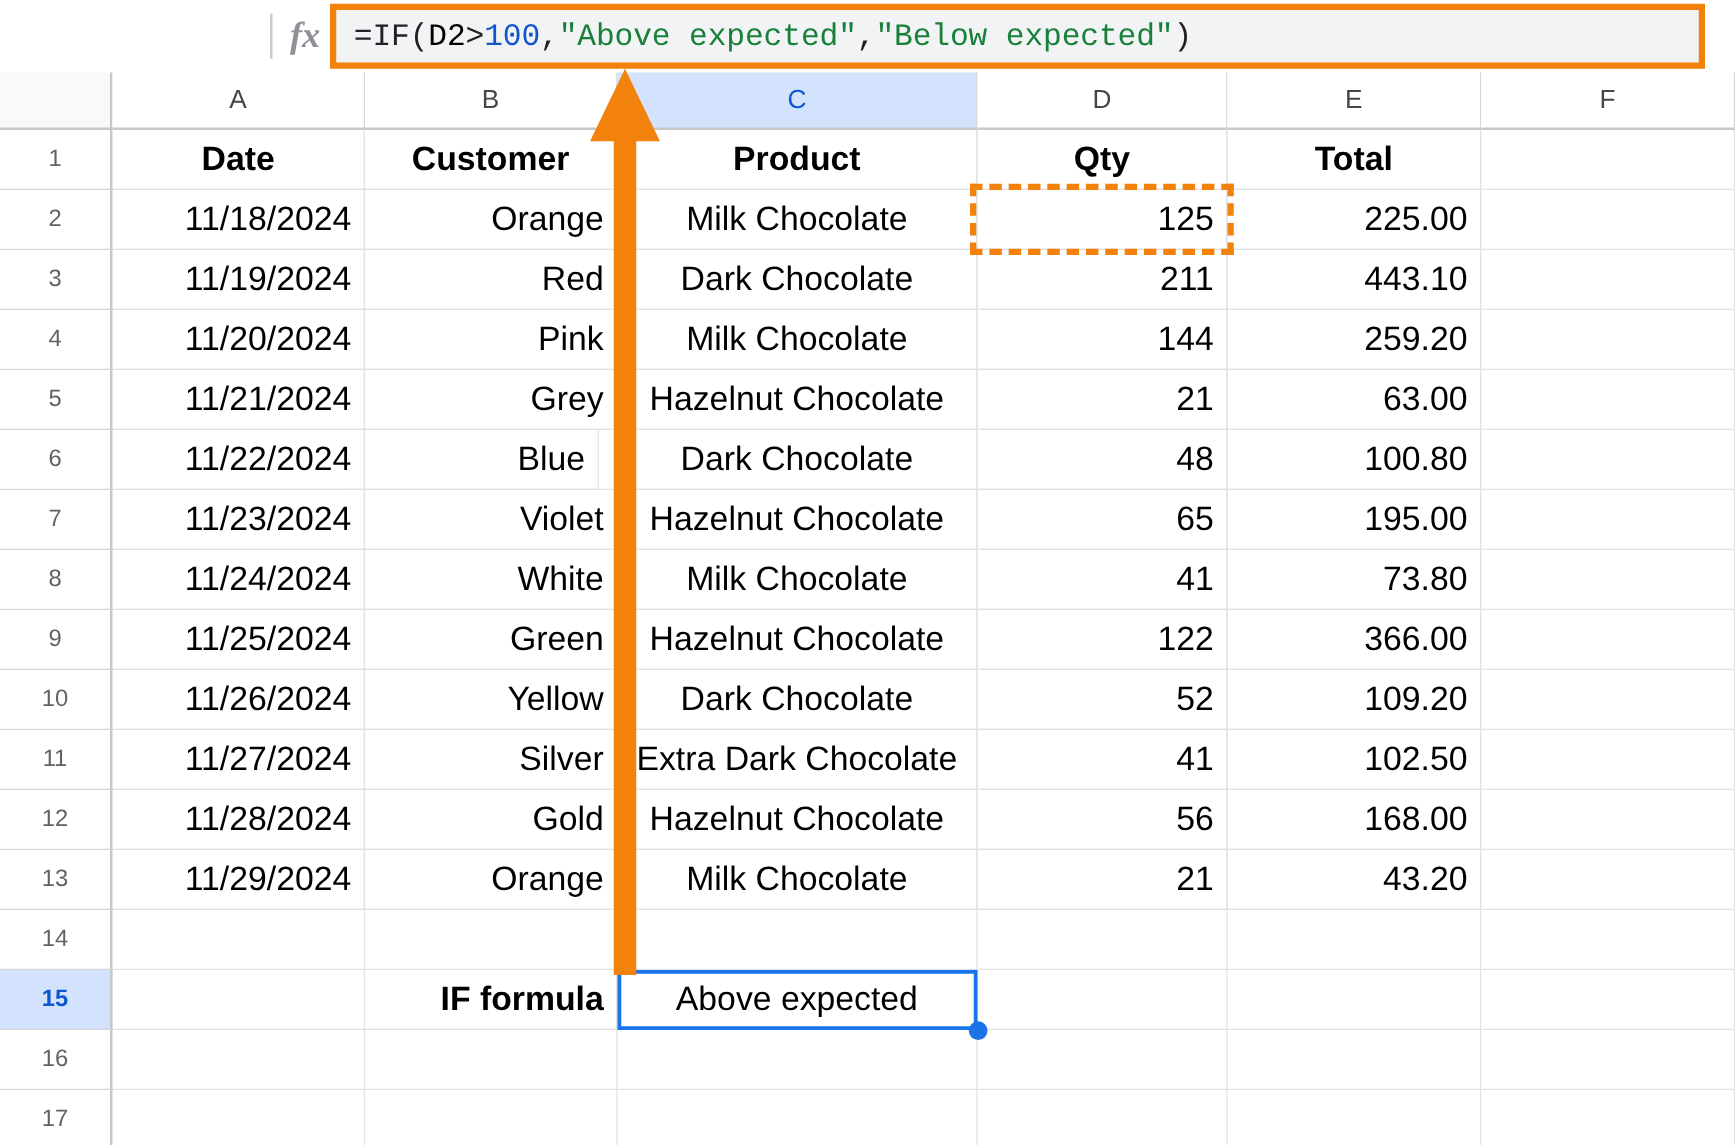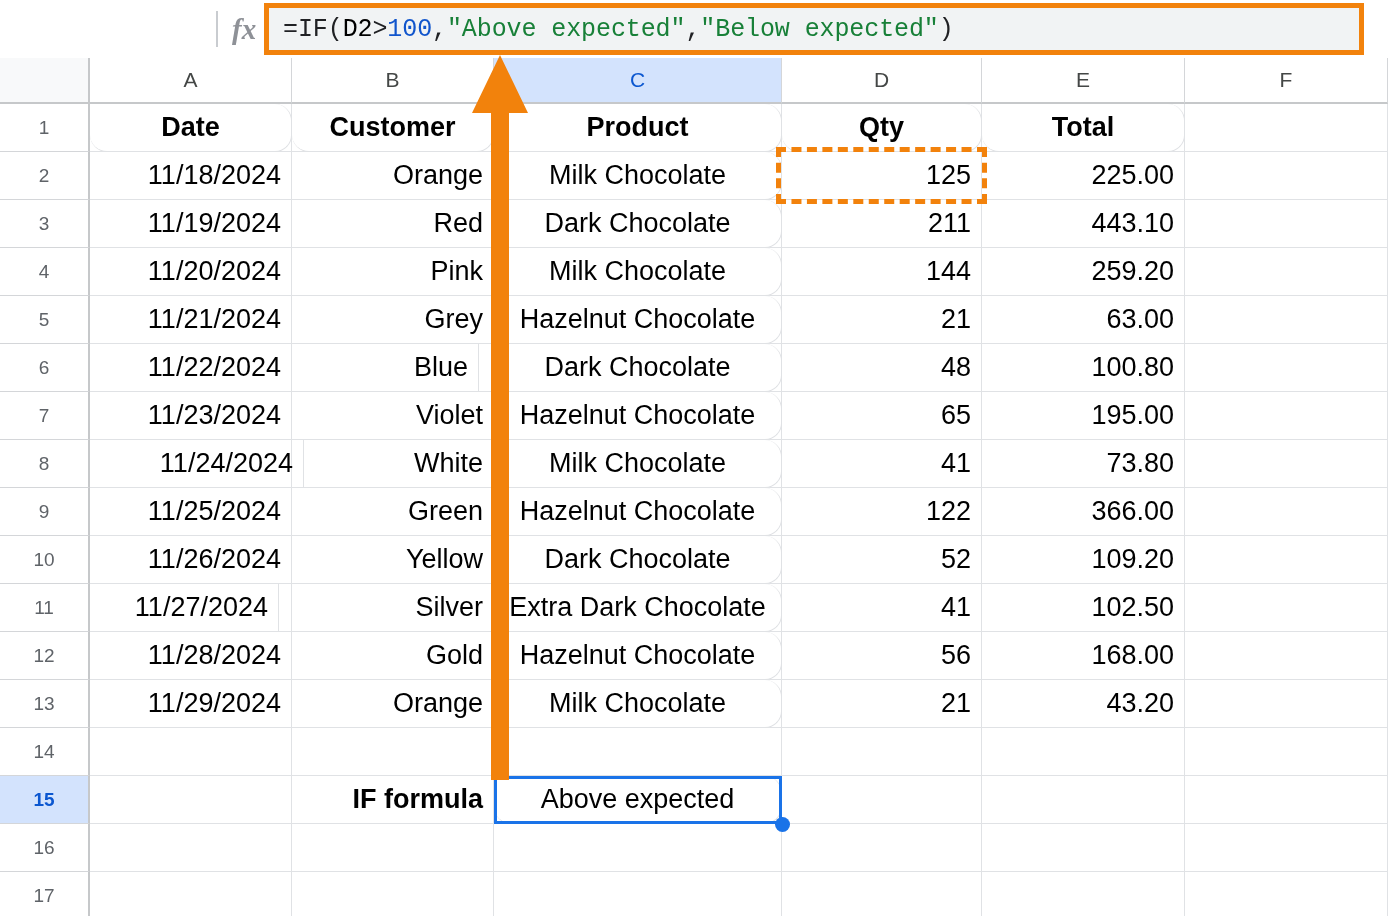--- a/index.html
+++ b/index.html
@@ -112,21 +112,21 @@
 
   .cell {
     position: absolute;
     border-right: 1px solid #e0e2e5;
     border-bottom: 1px solid #e0e2e5;
     display: flex; align-items: center;
     font-size: 27px; color: #000000;
     padding: 0 10px;
     white-space: nowrap; overflow: hidden;
   }
-  .cell.center { justify-content: center; border-radius: 17px; }
+  .cell.center { justify-content: center; }
   .cell.right  { justify-content: flex-end; }
   .cell.bold   { font-weight: bold; }
 
   
   .dash-hl {
     position: absolute;
     border: 5px dashed #f2820c;
     pointer-events: none;
     background: transparent;
   }
@@ -326,36 +326,36 @@
         <div class="cell right" style="left: 90px; width: 202px; top: 286px; height: 48px;">11/22/2024</div>
         <div class="cell right" style="left: 277px; width: 202px; top: 286px; height: 48px;">Blue</div>
         <div class="cell center" style="left: 494px; width: 288px; top: 286px; height: 48px;">Dark Chocolate</div>
         <div class="cell right" style="left: 782px; width: 200px; top: 286px; height: 48px;">48</div>
         <div class="cell right" style="left: 982px; width: 203px; top: 286px; height: 48px;">100.80</div>
         <div class="cell right" style="left: 90px; width: 202px; top: 334px; height: 48px;">11/23/2024</div>
         <div class="cell right" style="left: 292px; width: 202px; top: 334px; height: 48px;">Violet</div>
         <div class="cell center" style="left: 494px; width: 288px; top: 334px; height: 48px;">Hazelnut Chocolate</div>
         <div class="cell right" style="left: 782px; width: 200px; top: 334px; height: 48px;">65</div>
         <div class="cell right" style="left: 982px; width: 203px; top: 334px; height: 48px;">195.00</div>
-        <div class="cell right" style="left: 102px; width: 202px; top: 382px; height: 48px;">11/24/2024</div>
+        <div class="cell right" style="left: 90px; width: 202px; top: 382px; height: 48px;">11/24/2024</div>
         <div class="cell right" style="left: 292px; width: 202px; top: 382px; height: 48px;">White</div>
         <div class="cell center" style="left: 494px; width: 288px; top: 382px; height: 48px;">Milk Chocolate</div>
         <div class="cell right" style="left: 782px; width: 200px; top: 382px; height: 48px;">41</div>
         <div class="cell right" style="left: 982px; width: 203px; top: 382px; height: 48px;">73.80</div>
         <div class="cell right" style="left: 90px; width: 202px; top: 430px; height: 48px;">11/25/2024</div>
         <div class="cell right" style="left: 292px; width: 202px; top: 430px; height: 48px;">Green</div>
         <div class="cell center" style="left: 494px; width: 288px; top: 430px; height: 48px;">Hazelnut Chocolate</div>
         <div class="cell right" style="left: 782px; width: 200px; top: 430px; height: 48px;">122</div>
         <div class="cell right" style="left: 982px; width: 203px; top: 430px; height: 48px;">366.00</div>
         <div class="cell right" style="left: 90px; width: 202px; top: 478px; height: 48px;">11/26/2024</div>
         <div class="cell right" style="left: 292px; width: 202px; top: 478px; height: 48px;">Yellow</div>
         <div class="cell center" style="left: 494px; width: 288px; top: 478px; height: 48px;">Dark Chocolate</div>
         <div class="cell right" style="left: 782px; width: 200px; top: 478px; height: 48px;">52</div>
         <div class="cell right" style="left: 982px; width: 203px; top: 478px; height: 48px;">109.20</div>
-        <div class="cell right" style="left: 90px; width: 163px; top: 526px; height: 48px; margin-left: 26px;">11/27/2024</div>
+        <div class="cell right" style="left: 90px; width: 202px; top: 526px; height: 48px;">11/27/2024</div>
         <div class="cell right" style="left: 292px; width: 202px; top: 526px; height: 48px;">Silver</div>
         <div class="cell center" style="left: 494px; width: 288px; top: 526px; height: 48px;">Extra Dark Chocolate</div>
         <div class="cell right" style="left: 782px; width: 200px; top: 526px; height: 48px;">41</div>
         <div class="cell right" style="left: 982px; width: 203px; top: 526px; height: 48px;">102.50</div>
         <div class="cell right" style="left: 90px; width: 202px; top: 574px; height: 48px;">11/28/2024</div>
         <div class="cell right" style="left: 292px; width: 202px; top: 574px; height: 48px;">Gold</div>
         <div class="cell center" style="left: 494px; width: 288px; top: 574px; height: 48px;">Hazelnut Chocolate</div>
         <div class="cell right" style="left: 782px; width: 200px; top: 574px; height: 48px;">56</div>
         <div class="cell right" style="left: 982px; width: 203px; top: 574px; height: 48px;">168.00</div>
         <div class="cell right" style="left: 90px; width: 202px; top: 622px; height: 48px;">11/29/2024</div>

